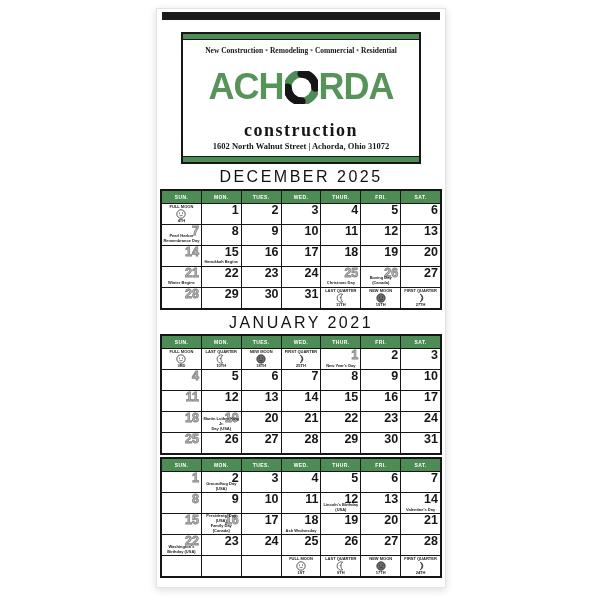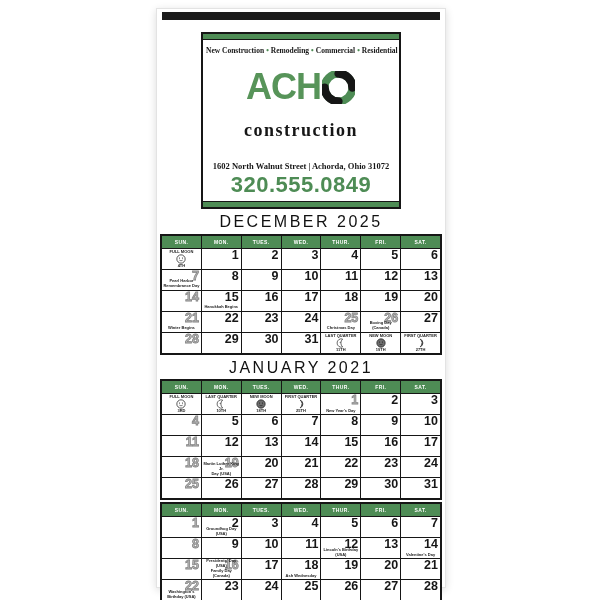--- a/index.html
+++ b/index.html
@@ -6,35 +6,35 @@
     --green:#4e8c55;
     --logo-green:#579459;
     --ink:#161616;
   }
   *{margin:0;padding:0;box-sizing:border-box;}
   html,body{width:600px;height:600px;background:#ffffff;overflow:hidden;
     font-family:"Liberation Sans",sans-serif;}
   .sheet{position:absolute;left:156px;top:8px;width:290px;height:580px;background:#fff;
     border:1px solid #e3e3e3;box-shadow:0 2px 8px rgba(0,0,0,.14);}
   .hanger{height:8px;background:#1b1b1b;margin:3px 5px 0;}
-  .ad{width:200px;margin:12px auto 0;border:2px solid var(--ink);background:#fff;}
+  .ad{width:240px;margin:12px auto 0;border:2px solid var(--ink);background:#fff;}
   .band{height:6px;background:var(--green);}
   .band-top{border-bottom:1px solid var(--ink);}
   .band-bottom{border-top:1px solid var(--ink);}
   .ad-content{padding:6px 3px 5px;text-align:center;}
   .tagline{font-family:"Liberation Serif",serif;font-weight:700;font-size:7.5px;color:var(--ink);white-space:nowrap;}
   .tagline .dot{color:var(--green);margin:0 2px;}
   .brandline{display:flex;justify-content:center;align-items:center;margin-top:14px;
     color:var(--logo-green);font-weight:800;font-size:36px;letter-spacing:-1px;line-height:1;
     font-family:"Liberation Sans",sans-serif;}
   .brand-o{width:33px;height:33px;margin:0 1px;}
   .brand-o svg{width:33px;height:33px;display:block;}
   .subtitle{font-family:"Liberation Serif",serif;font-weight:700;font-size:18px;
     letter-spacing:1.5px;color:var(--ink);margin-top:16px;line-height:1.1;}
-  .address{font-family:"Liberation Serif",serif;font-weight:700;font-size:8.5px;color:var(--ink);margin-top:20px;}
+  .address{font-family:"Liberation Serif",serif;font-weight:700;font-size:8.5px;color:var(--ink);margin-top:0;}
   .phone{font-weight:700;font-size:22px;color:var(--green);letter-spacing:.5px;margin-top:2px;line-height:1.05;}
   .month{margin-top:2px;}
   .month-title{text-align:center;font-weight:400;font-size:16px;letter-spacing:2.5px;
     color:#111;margin:5px 16px 3px;line-height:1.05;}
   .grid{display:grid;grid-template-columns:repeat(7,1fr);gap:1px;background:var(--ink);
     border:2px solid var(--ink);margin:0 3px;}
   .hcell{background:var(--green);color:#fff;font-weight:700;font-size:5px;
     text-align:center;letter-spacing:.4px;padding:3px 0;}
   .cell{background:#fff;height:20px;position:relative;overflow:hidden;}
   .num{position:absolute;top:0;right:2px;font-weight:700;font-size:12.5px;color:var(--ink);line-height:1.1;}
@@ -59,24 +59,24 @@
       <div class="brandline">
         <span>ACH</span>
         <span class="brand-o">
           <svg viewBox="0 0 100 100">
             <circle cx="50" cy="50" r="42" fill="none" stroke="#4e8c55" stroke-width="24"></circle>
             <path d="M 50 8 A 42 42 0 0 1 92 50" stroke="#161616" stroke-width="25" fill="none" stroke-linecap="round"></path>
             <path d="M 50 92 A 42 42 0 0 1 8 50" stroke="#161616" stroke-width="25" fill="none" stroke-linecap="round"></path>
             <circle cx="50" cy="50" r="13" fill="#ffffff"></circle>
           </svg>
         </span>
+        <span>RDA</span>
       </div>
       <div class="subtitle">construction</div>
       <div class="address">1602 North Walnut Street  |  Achorda, Ohio 31072</div>
-      <div class="phone">320.555.0849</div>
     </div>
     <div class="band band-bottom"></div>
   </div>
 
   <div>
   <div class="month">
     <div class="month-title">DECEMBER 2025</div>
     <div class="grid">
           <div class="hcell">SUN.</div>
           <div class="hcell">MON.</div>

